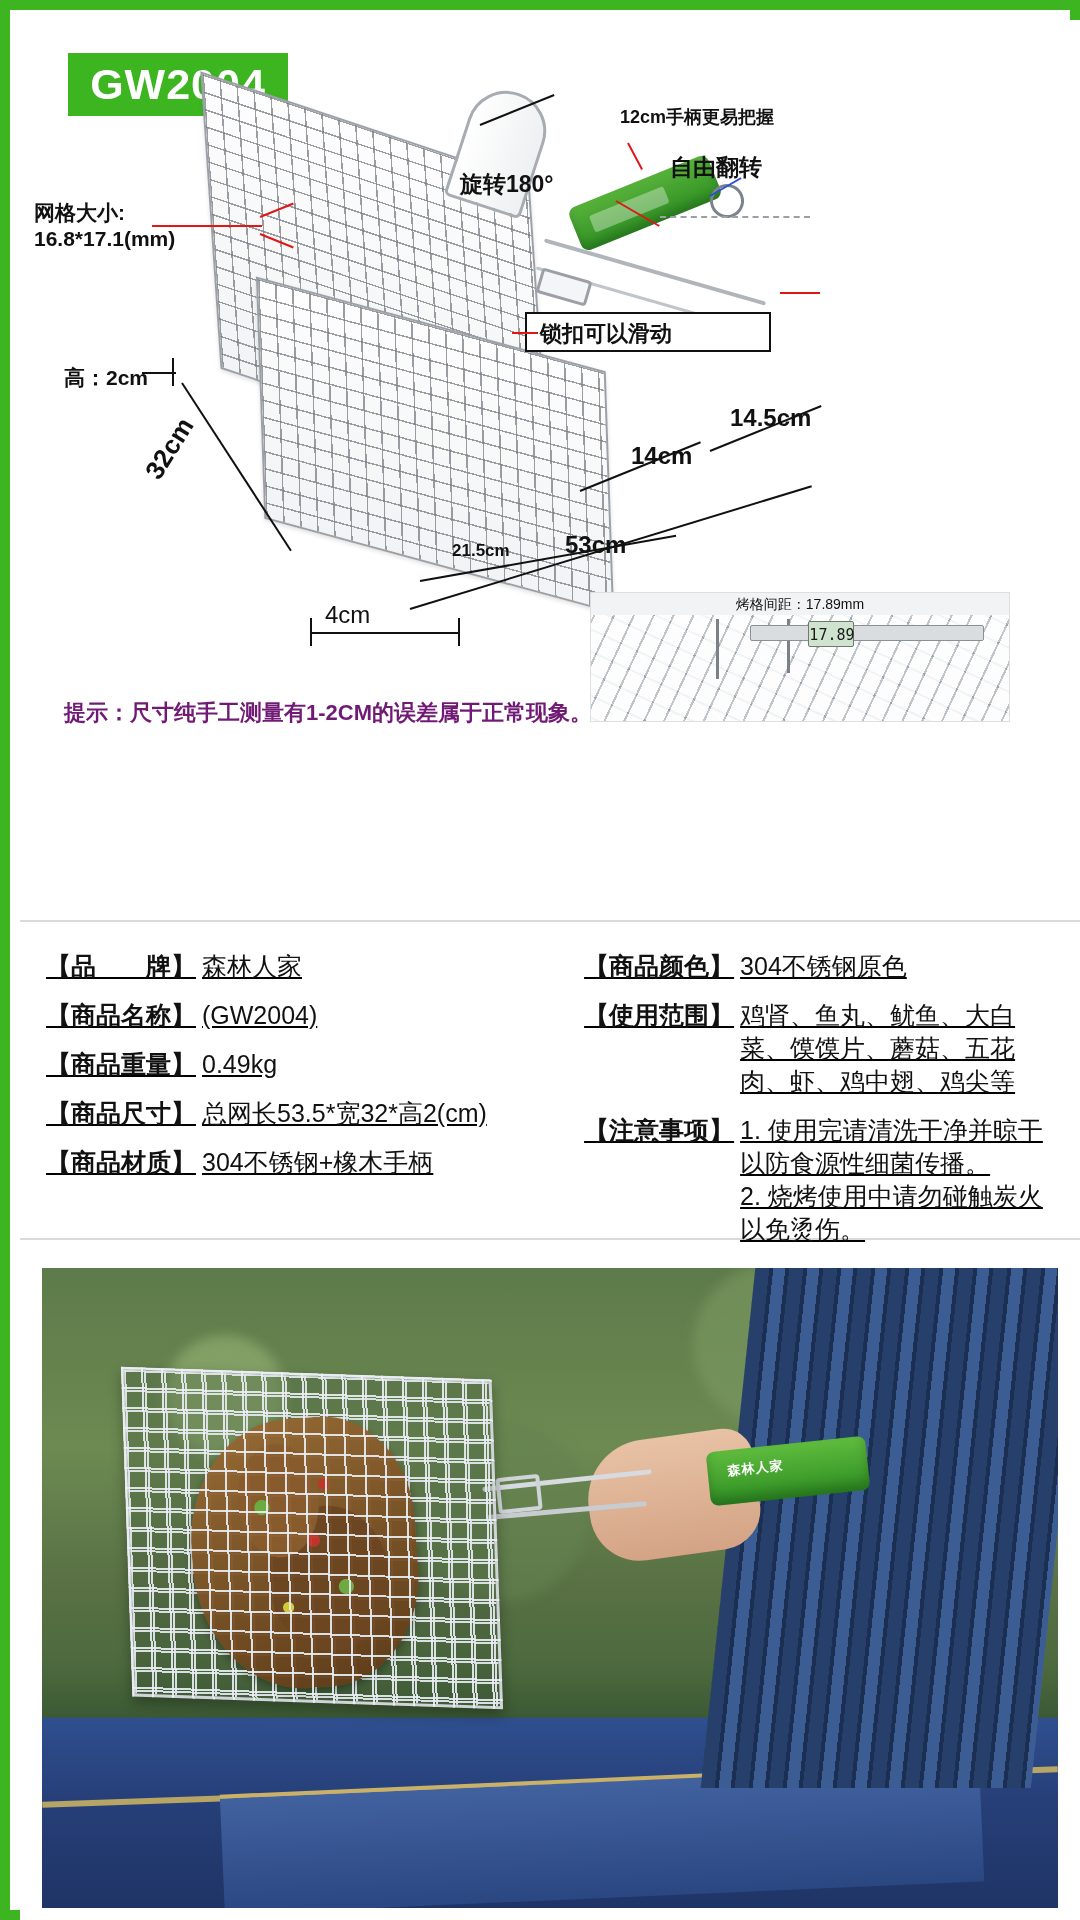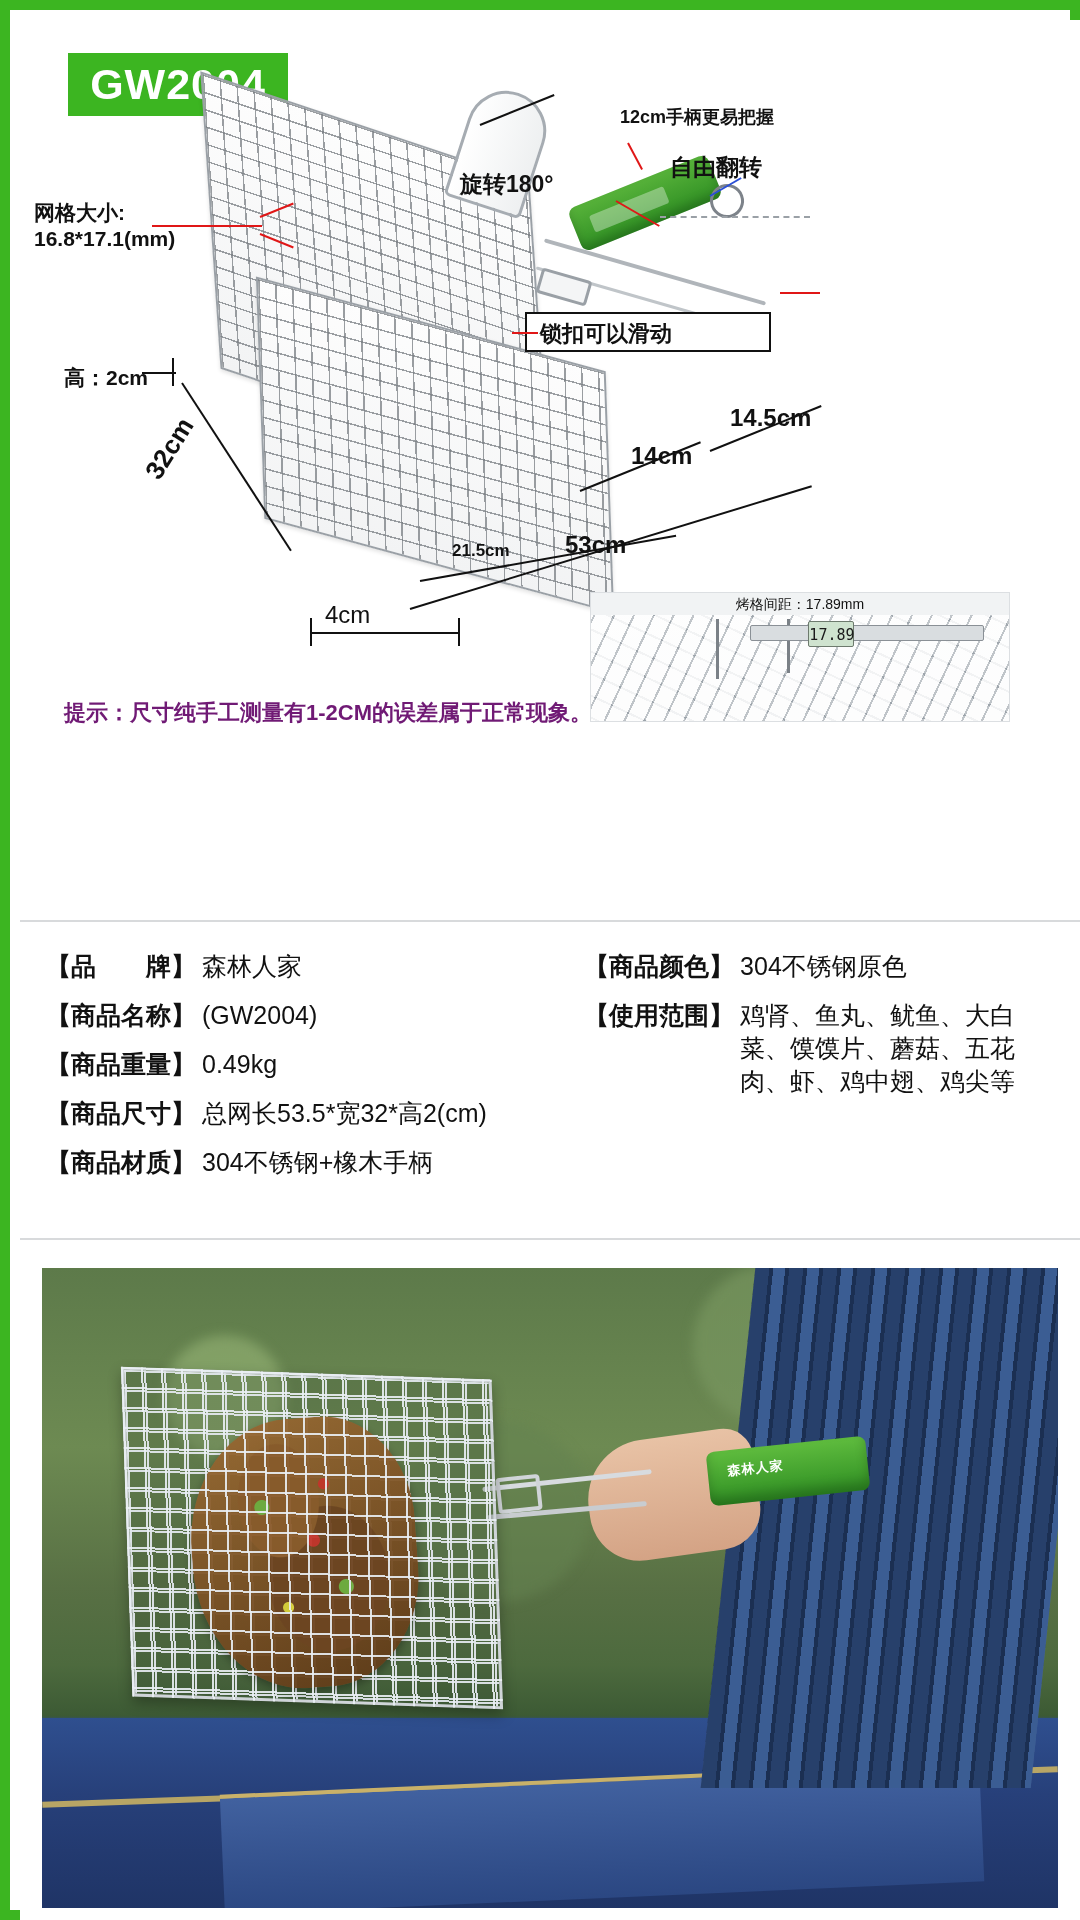--- a/index.html
+++ b/index.html
@@ -164,21 +164,21 @@
   .caliper .jaw2{
     position:absolute; left:47%; top:4px; width:3px; height:54px; background:#7b8187;
   }
 
   
   .specs{
     position:absolute; left:0; top:900px; width:1060px; height:320px;
     border-top:2px solid #d8dadc; border-bottom:2px solid #d8dadc;
     padding:28px 26px 10px 26px;
   }
-  .spec-cols{ display:flex; gap:29px; }
+  .spec-cols{ display:flex; gap:29px;text-decoration:underline; }
   .col{ }
   .col.left{ width:520px; }
   .col.right{ width:480px; }
   .row{ display:flex; margin-bottom:16px; font-size:25px; color:#111; align-items:flex-start; }
   .key{ font-weight:bold; white-space:pre; margin-right:6px; }
   .val{ font-weight:normal; line-height:1.32; }
 
   
   .photo-sec{
     position:absolute; left:22px; top:1248px; width:1016px; height:640px;
@@ -390,20 +390,25 @@
         </div>
 
         <div class="col right">
           <div class="row">
             <span class="key">【商品颜色】</span>
             <span class="val">304不锈钢原色</span>
           </div>
           <div class="row">
             <span class="key">【使用范围】</span>
             <span class="val" style="max-width:330px;">鸡肾、鱼丸、鱿鱼、大白菜、馍馍片、蘑菇、五花肉、虾、鸡中翅、鸡尖等</span>
+          </div>
+          <div class="row">
+            <span class="key">【注意事项】</span>
+            <span class="val" style="max-width:330px; white-space:pre-line;">1. 使用完请清洗干净并晾干以防食源性细菌传播。
+2. 烧烤使用中请勿碰触炭火以免烫伤。</span>
           </div>
         </div>
       </div>
     </section>
 
     <section class="photo-sec">
       <div class="bg-blur"></div>
       <div class="table-cloth"></div>
       <div class="cloth-stripe"></div>
       <div class="cloth-mat"></div>

